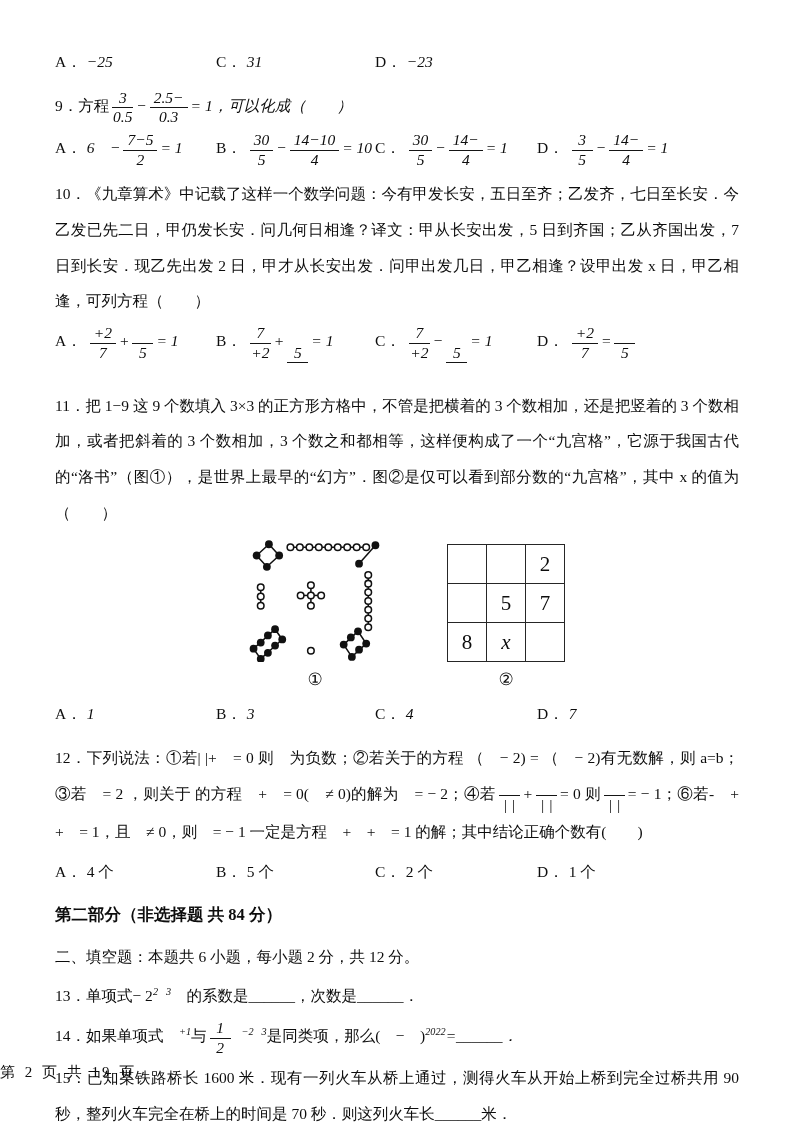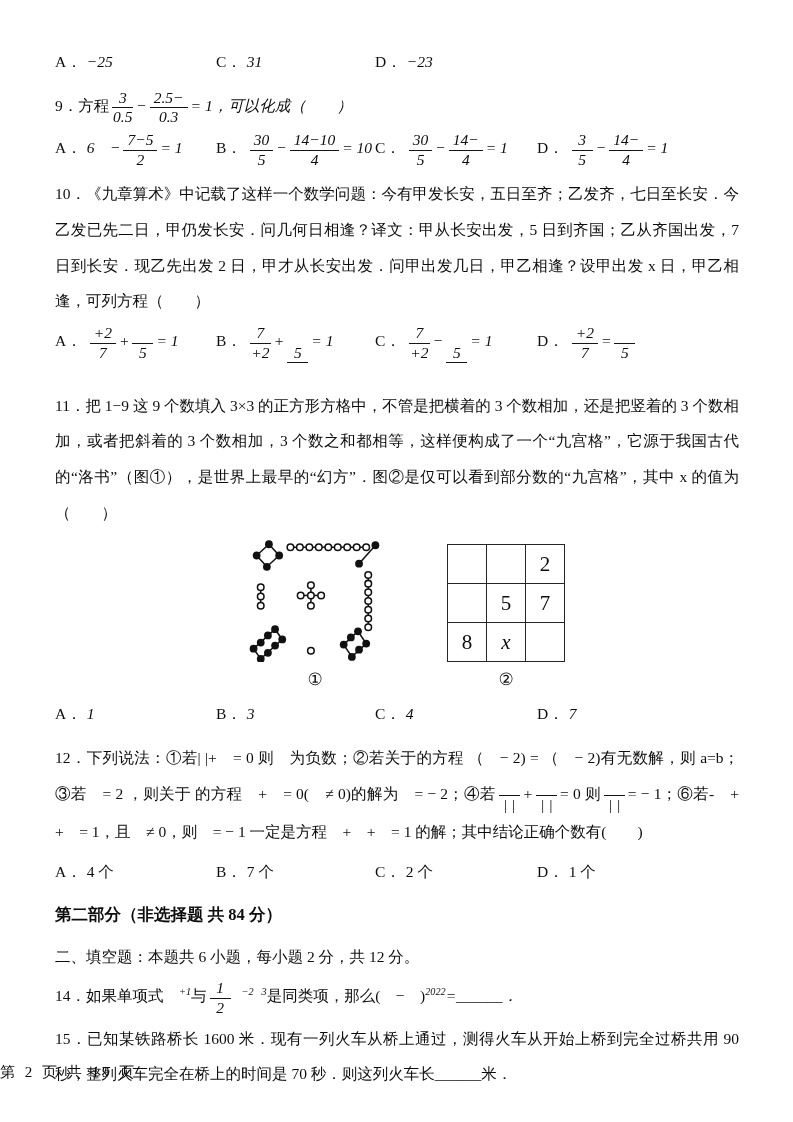--- a/index.html
+++ b/index.html
@@ -193,28 +193,31 @@
     <span class="opt"><span class="olabel">B．</span><span class="math">3</span></span>
     <span class="opt"><span class="olabel">C．</span><span class="math">4</span></span>
     <span class="opt"><span class="olabel">D．</span><span class="math">7</span></span>
   </div>
 
   <p class="stem">
     <span>12．下列说法：①若| |+　= 0 则　为负数；②若关于的方程 （　− 2) = （　− 2)有无数解，则 a=b；③若　= 2 ，则关于 的方程　+　= 0(　≠ 0)的解为　= − 2；④若</span><span class="frac"><span class="num"></span><span class="den">| |</span></span><span class="math">+</span><span class="frac"><span class="num"></span><span class="den">| |</span></span><span>= 0 则</span><span class="frac"><span class="num"></span><span class="den">| |</span></span><span>= − 1；⑥若-　+　+　= 1，且　≠ 0，则　= − 1 一定是方程　+　+　= 1 的解；其中结论正确个数有(　　)</span>
   </p>
   <div class="opt-row">
     <span class="opt"><span class="olabel">A．</span><span>4 个</span></span>
-    <span class="opt"><span class="olabel">B．</span><span>7 个</span></span>
+    <span class="opt"><span class="olabel">B．</span><span>5 个</span></span>
     <span class="opt"><span class="olabel">C．</span><span>2 个</span></span>
     <span class="opt"><span class="olabel">D．</span><span>1 个</span></span>
   </div>
 
   <div class="section-title">第二部分（非选择题 共 84 分）</div>
   <p class="stem">二、填空题：本题共 6 小题，每小题 2 分，共 12 分。</p>
 
+  <p class="stem">
+    <span>13．单项式− 2</span><span class="sup">2</span><span class="sup sup-gap">3</span><span>　的系数是______，次数是______．</span>
+  </p>
 
   <p class="stem formula-line">
     <span>14．如果单项式　</span><span class="sup">+1</span><span>与</span><span class="frac"><span class="num">1</span><span class="den">2</span></span><span class="sup sup-gap">−2</span><span class="sup sup-gap">3</span><span>是同类项，那么(　−　)</span><span class="sup">2022</span><span class="math">=______．</span>
   </p>
 
   <p class="stem">15．已知某铁路桥长 1600 米．现有一列火车从桥上通过，测得火车从开始上桥到完全过桥共用 90 秒，整列火车完全在桥上的时间是 70 秒．则这列火车长______米．</p>
 
 </div>
 
 <div class="footer">第 2 页 共 19 页</div>

